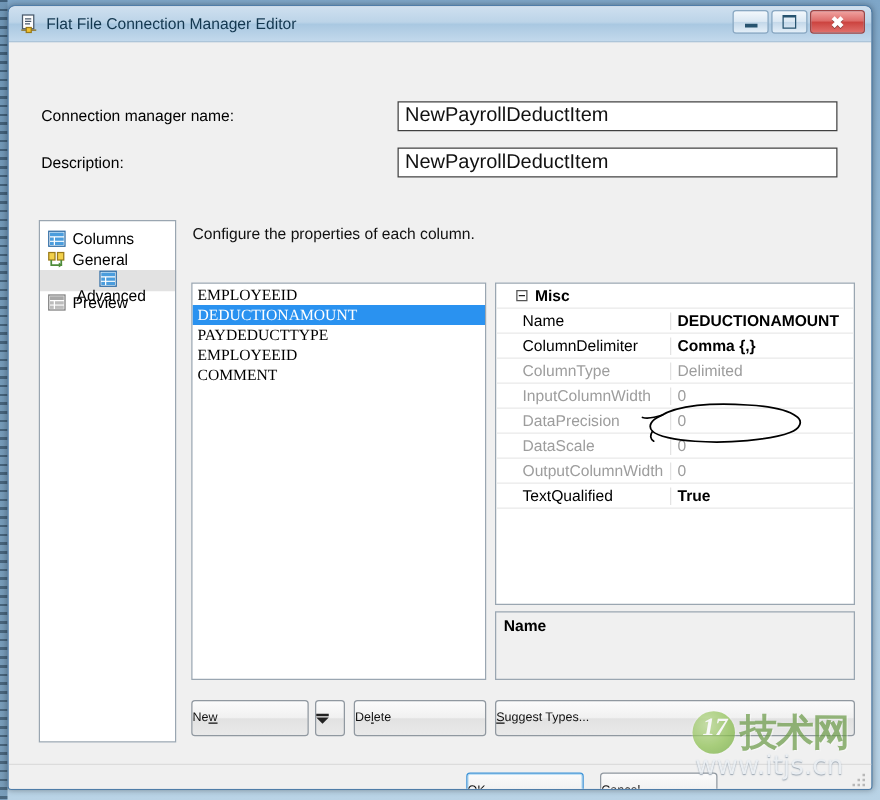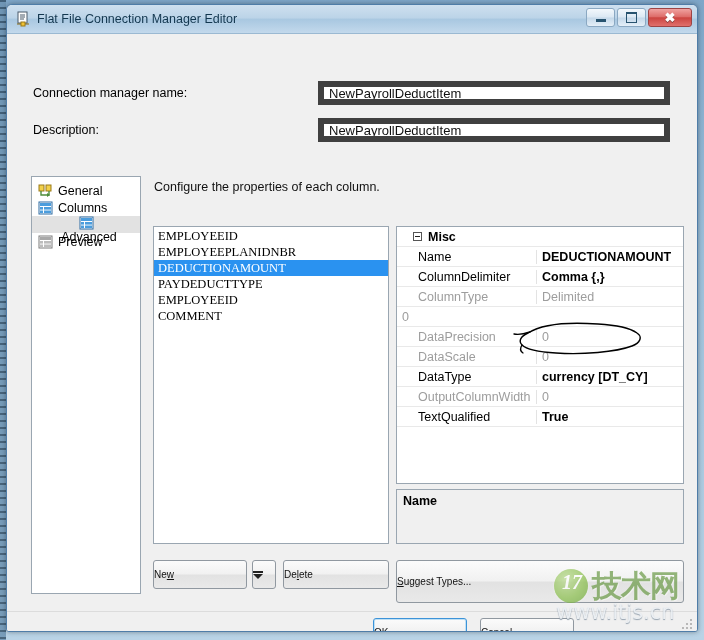--- a/index.html
+++ b/index.html
@@ -85,24 +85,24 @@
   #client {
     position: relative;
     height: 599px;
     background: #f0f0f0;
   }
 
   .field-row { position: absolute; }
   .field-label { font-size: 12.5px; color: #000; }
   .text-input {
     position: absolute;
-    border: 6px solid #404040;
+    border: 1px solid #404040;
     background: #fff;
     font-family: "Liberation Sans", sans-serif;
-    font-size: 13px;
+    font-size: 16px;
     color: #111;
     padding: 2px 5px;
     box-sizing: border-box;
     outline: none;
   }
 
   
   #nav {
     position: absolute;
     left: 24px; top: 142px;
@@ -365,41 +365,41 @@
 
     <div class="field-row" style="left:26px; top:89px;">
       <span class="field-label">Description:</span>
     </div>
     <input class="text-input" style="left: 311px; top: 84px; width: 352px; height: 24px;" value="NewPayrollDeductItem">
 
     <div id="nav">
       <div class="nav-item">
         <span class="nav-ico">
           <svg width="15" height="14" viewBox="0 0 15 14">
-            <rect x="1" y="1" width="5" height="6" fill="#f3d14a" stroke="#9a7a18"></rect>
-            <rect x="8" y="1" width="5" height="6" fill="#f3d14a" stroke="#9a7a18"></rect>
-            <path d="M3 7 L3 11 L11 11 L11 7" fill="none" stroke="#4e8c3a" stroke-width="1.4"></path>
-            <path d="M9 9 L12 11 L9 13 Z" fill="#4e8c3a"></path>
-          </svg>
-        </span>
-        <span>General</span>
-      </div>
-
-      <div class="nav-item">
-        <span class="nav-ico">
-          <svg width="15" height="14" viewBox="0 0 15 14">
             <rect x="1" y="1" width="13" height="12" fill="#ffffff" stroke="#2e6ca4"></rect>
             <rect x="2" y="2" width="11" height="3" fill="#4b9ddd"></rect>
             <rect x="2" y="6" width="3" height="2.6" fill="#4b9ddd"></rect>
             <rect x="6" y="6" width="7" height="2.6" fill="#4b9ddd"></rect>
             <rect x="2" y="9.5" width="3" height="2.6" fill="#4b9ddd"></rect>
             <rect x="6" y="9.5" width="7" height="2.6" fill="#4b9ddd"></rect>
           </svg>
         </span>
         <span>Columns</span>
+      </div>
+
+      <div class="nav-item">
+        <span class="nav-ico">
+          <svg width="15" height="14" viewBox="0 0 15 14">
+            <rect x="1" y="1" width="5" height="6" fill="#f3d14a" stroke="#9a7a18"></rect>
+            <rect x="8" y="1" width="5" height="6" fill="#f3d14a" stroke="#9a7a18"></rect>
+            <path d="M3 7 L3 11 L11 11 L11 7" fill="none" stroke="#4e8c3a" stroke-width="1.4"></path>
+            <path d="M9 9 L12 11 L9 13 Z" fill="#4e8c3a"></path>
+          </svg>
+        </span>
+        <span>General</span>
       </div>
 
       <div class="nav-item selected">
         <span class="nav-ico">
           <svg width="15" height="14" viewBox="0 0 15 14">
             <rect x="1" y="1" width="13" height="12" fill="#ffffff" stroke="#2e6ca4"></rect>
             <rect x="2" y="2" width="11" height="3" fill="#4b9ddd"></rect>
             <rect x="2" y="6" width="3" height="2.6" fill="#4b9ddd"></rect>
             <rect x="6" y="6" width="7" height="2.6" fill="#4b9ddd"></rect>
             <rect x="2" y="9.5" width="3" height="2.6" fill="#4b9ddd"></rect>
@@ -421,21 +421,20 @@
           </svg>
         </span>
         <span>Preview</span>
       </div>
     </div>
 
     <div id="instruction">Configure the properties of each column.</div>
 
     <div id="collist">
       <div class="col-item">EMPLOYEEID</div>
-      <div class="col-item">EMPLOYEEPLANIDNBR</div>
       <div class="col-item selected">DEDUCTIONAMOUNT</div>
       <div class="col-item">PAYDEDUCTTYPE</div>
       <div class="col-item">EMPLOYEEID</div>
       <div class="col-item">COMMENT</div>
     </div>
 
     <div id="propgrid">
       <div class="pg-row pg-cat">
         <span class="exp"></span>
           <span>Misc</span>
@@ -447,33 +446,30 @@
       </div>
       <div class="pg-row">
         <div class="pg-name">ColumnDelimiter</div>
         <div class="pg-val">Comma {,}</div>
       </div>
       <div class="pg-row disabled">
         <div class="pg-name">ColumnType</div>
         <div class="pg-val">Delimited</div>
       </div>
       <div class="pg-row disabled">
+        <div class="pg-name">InputColumnWidth</div>
         <div class="pg-val">0</div>
       </div>
       <div class="pg-row disabled">
         <div class="pg-name">DataPrecision</div>
         <div class="pg-val">0</div>
       </div>
       <div class="pg-row disabled">
         <div class="pg-name">DataScale</div>
         <div class="pg-val">0</div>
-      </div>
-      <div class="pg-row">
-        <div class="pg-name">DataType</div>
-        <div class="pg-val">currency [DT_CY]</div>
       </div>
       <div class="pg-row disabled">
         <div class="pg-name">OutputColumnWidth</div>
         <div class="pg-val">0</div>
       </div>
       <div class="pg-row">
         <div class="pg-name">TextQualified</div>
         <div class="pg-val">True</div>
       </div>
     </div>
@@ -488,21 +484,21 @@
     </div>
     <div class="btn" style="left:245px; top:526px; width:24px; height:29px;">
       <span>
         <span class="arrow-bar" style="display:block;margin:0 auto 1px;"></span>
         <span class="arrow-glyph" style="display:block;"></span>
       </span>
     </div>
     <div class="btn" style="left:276px; top:526px; width:106px; height:29px;">
       <span><span>De</span><u>l</u><span>ete</span></span>
     </div>
-    <div class="btn" style="left:389px; top:526px; width:288px; height:43px;">
+    <div class="btn" style="left:389px; top:526px; width:288px; height:29px;">
       <span><span></span><u>S</u><span>uggest Types...</span></span>
     </div>
 
     <div id="footline"></div>
 
     <div class="btn default" style="left:366px; top:584px; width:94px; height:29px;">
       <span>OK</span>
     </div>
     <div class="btn" style="left:473px; top:584px; width:94px; height:29px;">
       <span>Cancel</span>

